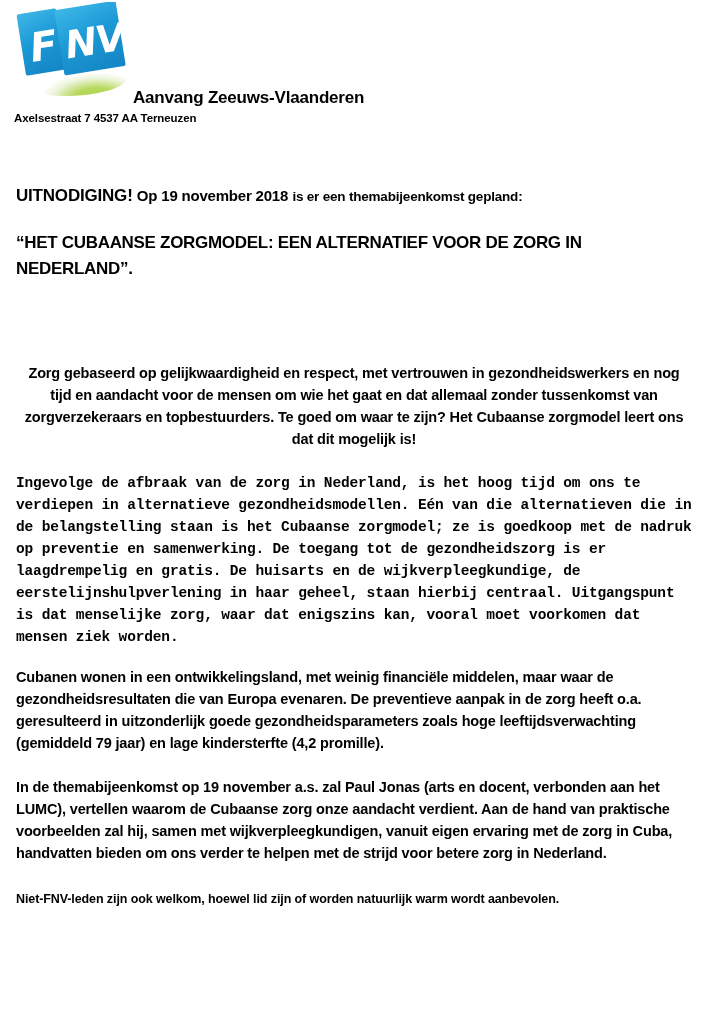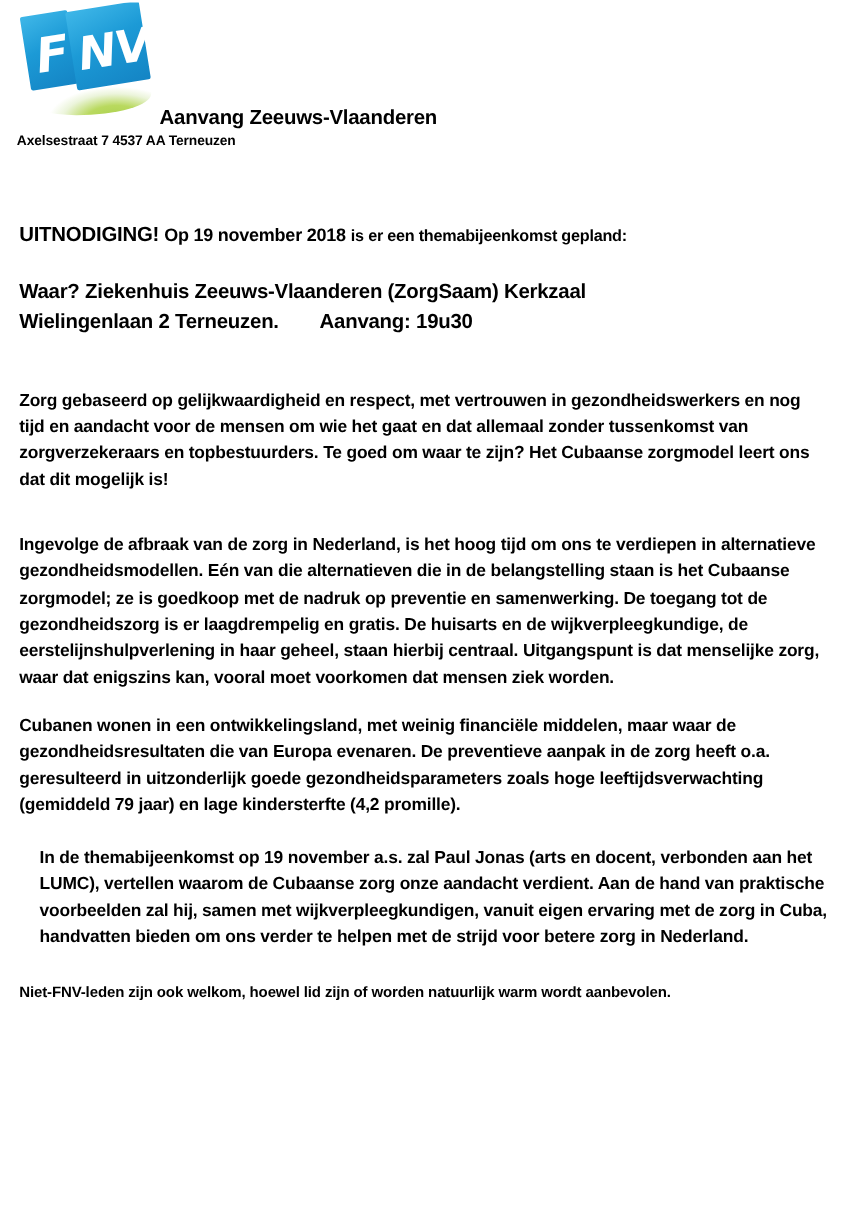--- a/index.html
+++ b/index.html
@@ -155,24 +155,24 @@
   }
   .venue .gap { display: inline-block; width: 34px; }
 
   .para {
     font-size: 14.5px;
     font-weight: 700;
     line-height: 1.52;
     letter-spacing: -0.15px;
     text-align: left;
   }
-  .para.p1 { margin-top: 43px; }
-  .para.p2 { margin-top: 32px; }
+  .para.p1 { margin-top: 80px; text-align: center; }
+  .para.p2 { margin-top: 22px; font-family: Liberation Mono, monospace; }
   .para.p3 { margin-top: 18px; }
-  .para.p4 { margin-top: 22px; margin-left: 17px; }
+  .para.p4 { margin-top: 22px; }
 
   .closing {
     margin-top: 26px;
     font-size: 12.5px;
     font-weight: 700;
     letter-spacing: -0.1px;
     line-height: 1.5;
   }
 </style>
 </head>
@@ -197,27 +197,22 @@
 </div>
 
 <div class="doc">
 
   <div class="invite-line">
     <span class="invite-kicker">UITNODIGING!</span>
     <span class="invite-date">Op 19 november 2018</span>
     <span class="invite-tail">is er een themabijeenkomst gepland:</span>
   </div>
 
-
-  <div class="venue">
-    <div>Waar?  Ziekenhuis Zeeuws-Vlaanderen (ZorgSaam) Kerkzaal</div>
-    <div>
-      <span>Wielingenlaan 2 Terneuzen.</span><span class="gap"></span><span>Aanvang: 19u30</span>
-    </div>
-  </div>
+  <div class="headline">“HET CUBAANSE ZORGMODEL: EEN ALTERNATIEF VOOR DE ZORG IN NEDERLAND”.</div>
+
 
   <div class="para p1">Zorg gebaseerd op gelijkwaardigheid en respect, met vertrouwen in gezondheidswerkers en nog tijd en aandacht voor de mensen om wie het gaat en dat allemaal zonder tussenkomst van zorgverzekeraars en topbestuurders.  Te goed om waar te zijn?  Het Cubaanse zorgmodel leert ons dat dit mogelijk is!</div>
   <div class="para p2">Ingevolge de afbraak van de zorg in Nederland, is het hoog tijd om ons te verdiepen in alternatieve gezondheidsmodellen.  Eén van die alternatieven die in de belangstelling staan is het Cubaanse zorgmodel;  ze is goedkoop met de nadruk op preventie en samenwerking.   De toegang tot de gezondheidszorg is er laagdrempelig en gratis.  De huisarts en de wijkverpleegkundige, de eerstelijnshulpverlening in haar geheel, staan hierbij centraal.  Uitgangspunt is dat menselijke zorg, waar dat enigszins kan, vooral moet voorkomen dat mensen ziek worden.</div>
   <div class="para p3">Cubanen wonen in een ontwikkelingsland, met weinig financiële middelen, maar waar de gezondheidsresultaten die van Europa evenaren.  De preventieve aanpak in de zorg heeft o.a. geresulteerd in uitzonderlijk goede gezondheidsparameters zoals hoge leeftijdsverwachting (gemiddeld 79 jaar) en lage kindersterfte (4,2 promille).</div>
   <div class="para p4">In de themabijeenkomst op 19 november a.s. zal Paul Jonas (arts en docent, verbonden aan het LUMC), vertellen waarom de Cubaanse zorg onze aandacht verdient.  Aan de hand van praktische voorbeelden zal hij, samen met wijkverpleegkundigen, vanuit eigen ervaring met de zorg in Cuba, handvatten bieden om ons verder te helpen met de strijd voor betere zorg in Nederland.</div>
 
   <div class="closing">Niet-FNV-leden zijn ook welkom, hoewel lid zijn of worden natuurlijk warm wordt aanbevolen.</div>
 
 </div>
 

